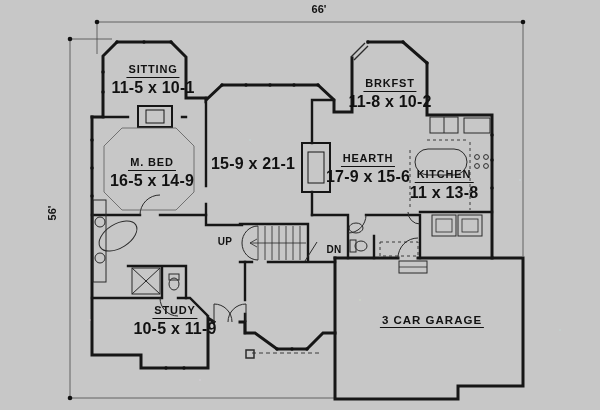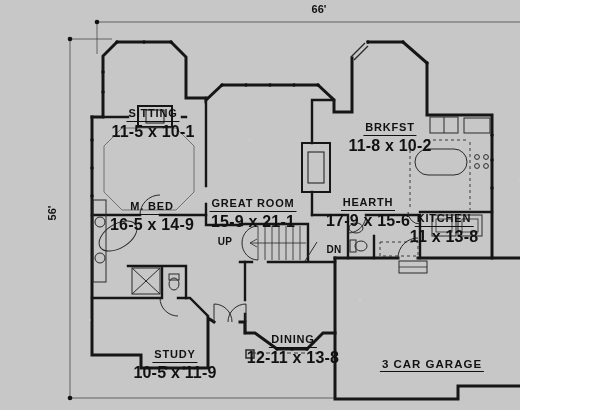--- a/index.html
+++ b/index.html
@@ -1,24 +1,24 @@
 <!DOCTYPE html>
 <html><head>
 <meta charset="utf-8">
 <style>
   html,body{margin:0;padding:0;}
   .stage{
-    position:relative;width:520px;height:410px;background:#c7c7c7;
+    position:relative;width:600px;height:410px;background:#c7c7c7;
     font-family:"Liberation Sans",sans-serif;overflow:hidden;
   }
   .stage svg{position:absolute;left:0;top:0;}
   .lbl{position:absolute;display:flex;flex-direction:column;align-items:center;
        transform:translateX(-50%);color:#111;white-space:nowrap;line-height:1.08;}
   .room-name{font-size:11px;font-weight:bold;letter-spacing:.8px;
-             border-bottom:1.6px solid #111;padding:0 2px 1px;margin-top:44px;}
+             border-bottom:1.6px solid #111;padding:0 2px 1px;}
   .room-size{font-size:16px;font-weight:bold;letter-spacing:.2px;margin-top:1px;}
   .room-size:empty{display:none;}
   .garage .room-name{font-size:11.5px;letter-spacing:1px;}
   .dim{font-size:11px;font-weight:bold;}
   .dim-vert{transform:translate(-50%,-50%) rotate(-90deg);}
   .updn{font-size:10px;font-weight:bold;letter-spacing:.4px;}
 </style>
 </head>
 <body>
 
@@ -171,39 +171,34 @@
 
   <div class="lbl" style="left:153px;top:64px;">
     <span class="room-name">SITTING</span>
     <span class="room-size">11-5 x 10-1</span>
   </div>
   <div class="lbl" style="left:152px;top:157px;">
     <span class="room-name">M. BED</span>
     <span class="room-size">16-5 x 14-9</span>
   </div>
   <div class="lbl" style="left:253px;top:154px;">
-    <span class="room-name">GREAT ROOM</span>
     <span class="room-size">15-9 x 21-1</span>
   </div>
   <div class="lbl" style="left:368px;top:153px;">
     <span class="room-name">HEARTH</span>
     <span class="room-size">17-9 x 15-6</span>
   </div>
   <div class="lbl" style="left:390px;top:78px;">
     <span class="room-name">BRKFST</span>
     <span class="room-size">11-8 x 10-2</span>
   </div>
   <div class="lbl" style="left:444px;top:169px;justify-content:center;">
     <span class="room-name">KITCHEN</span>
     <span class="room-size">11 x 13-8</span>
   </div>
-  <div class="lbl" style="left:293px;top:290px;">
-    <span class="room-name">DINING</span>
-    <span class="room-size">12-11 x 13-8</span>
-  </div>
   <div class="lbl" style="left:175px;top:305px;">
     <span class="room-name">STUDY</span>
     <span class="room-size">10-5 x 11-9</span>
   </div>
   <div class="lbl garage" style="left:432px;top:314px;text-align:center;">
     <span class="room-name">3 CAR GARAGE</span>
 
   </div>
 
   <div class="lbl updn" style="left:225px;top:237px;">UP</div>

